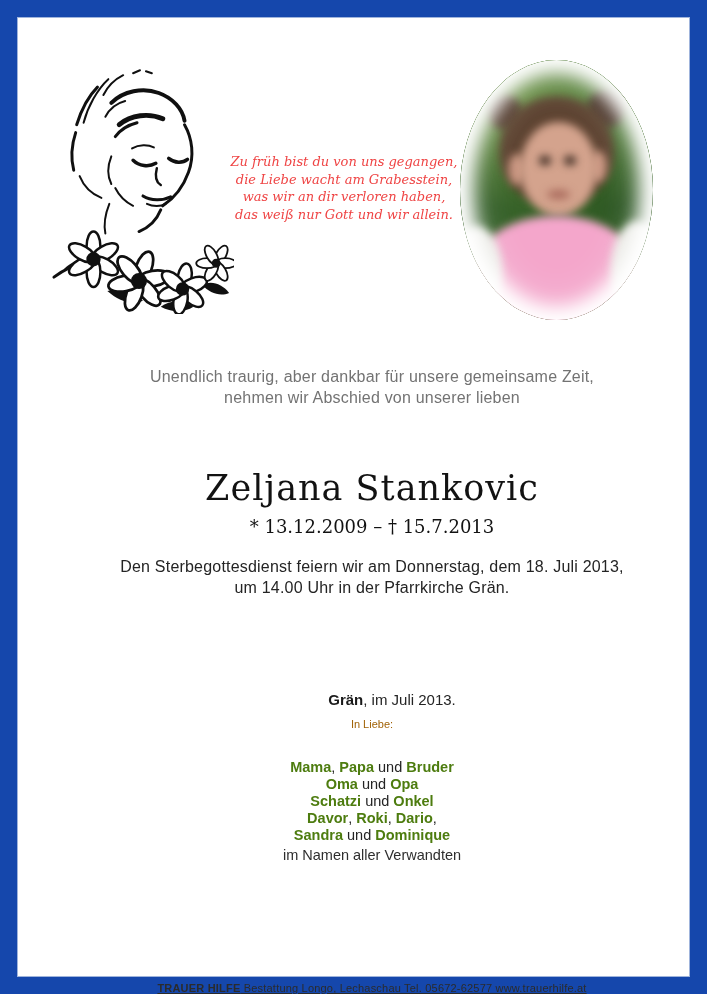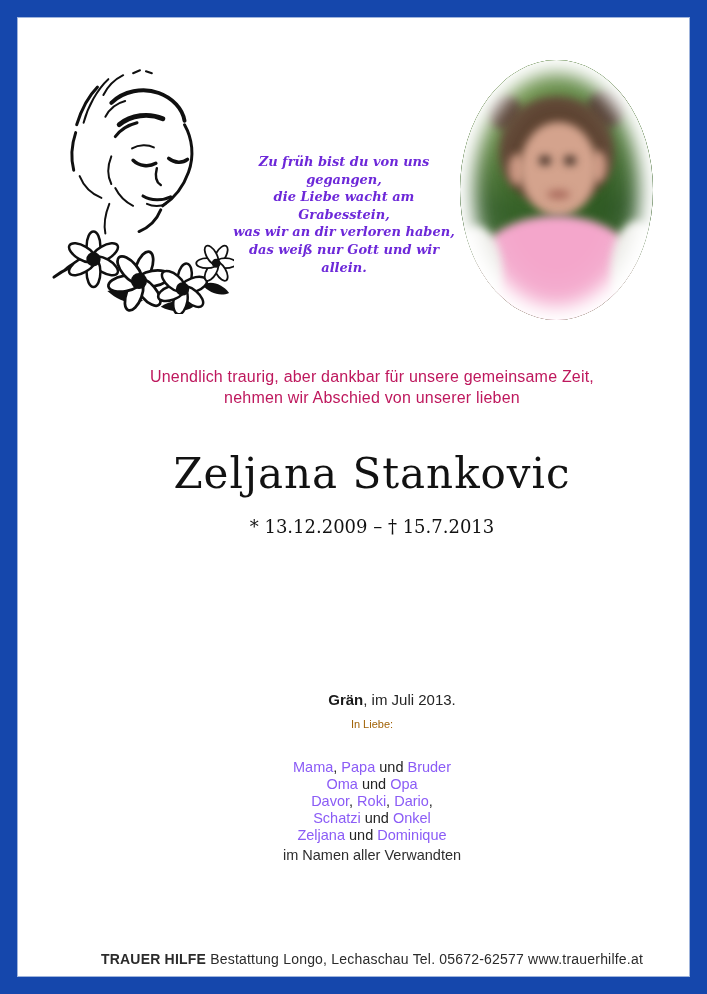--- a/index.html
+++ b/index.html
@@ -9,21 +9,21 @@
   }
   .frame{position:absolute;inset:0;border:17px solid var(--frame-blue,#1547ac);pointer-events:none;}
   .frame-inner{position:absolute;inset:17px;border:1px solid #9fb4dc;pointer-events:none;}
 
   
   .illustration{position:absolute;left:46px;top:64px;width:188px;height:250px;}
 
   
   .poem{
     position:absolute;left:228px;top:153px;width:232px;text-align:center;
-    font-family:"DejaVu Serif",serif;font-style:italic;font-size:13px;line-height:17.6px;color:#6d28d9;font-weight:bold;
+    font-family:"DejaVu Serif",serif;font-style:italic;font-size:13px;line-height:17.6px;color:#ef4444;
   }
 
   
   .photo{position:absolute;left:460px;top:60px;width:193px;height:260px;border-radius:50%;overflow:hidden;background:#3c6629;}
   .photo .layer{position:absolute;border-radius:50%;filter:blur(4px);}
   .ph-bg{inset:-10px;border-radius:0 !important;
     background:
       radial-gradient(circle at 28% 20%, #6d9447 0%, rgba(109,148,71,0) 38%),
       radial-gradient(circle at 78% 12%, #55813a 0%, rgba(85,129,58,0) 42%),
       radial-gradient(circle at 85% 55%, #27521f 0%, rgba(39,82,31,0) 50%),
@@ -39,32 +39,32 @@
   .ph-eye-r{left:54%;top:37%;width:6%;height:3.4%;background:#32231a;}
   .ph-mouth{left:45%;top:50%;width:12%;height:3.6%;background:#a96a5c;}
   .ph-shirt{left:6%;top:60%;width:88%;height:48%;background:#f4a6cb;border-radius:48% 48% 0 0 !important;}
   .ph-sleeve-l{left:-6%;top:64%;width:28%;height:34%;background:#e9e9e4;}
   .ph-sleeve-r{left:78%;top:62%;width:28%;height:36%;background:#e9e9e4;}
   .ph-vignette{position:absolute;inset:0;border-radius:50%;
     box-shadow:inset 0 0 18px 12px #ffffff, inset 0 0 40px 8px rgba(255,255,255,.55);}
 
   
   .col{position:absolute;left:37px;width:670px;text-align:center;}
-  .intro{top:366px;font-size:16px;line-height:21px;color:#be185d;letter-spacing:.2px;}
-  .name{top:448px;font-family:"DejaVu Serif",serif;font-size:42px;line-height:52px;color:#121212;letter-spacing:1px;}
+  .intro{top:366px;font-size:16px;line-height:21px;color:#737373;letter-spacing:.2px;}
+  .name{top:462px;font-family:"DejaVu Serif",serif;font-size:35px;line-height:52px;color:#121212;letter-spacing:1px;}
   .dates{top:516px;font-family:"DejaVu Serif",serif;font-size:18px;color:#121212;}
   .service{top:556px;font-size:16px;line-height:21px;color:#242424;letter-spacing:.2px;}
   .burial{top:612px;font-size:16px;line-height:21px;color:#242424;letter-spacing:.2px;}
   .place-date{top:691px;font-size:15px;color:#242424;}
   .in-love{top:718px;font-size:11px;color:#a16207;}
   .family{top:759px;font-size:14.5px;line-height:16.9px;color:#242424;}
-  .family b{font-weight:normal;color:#8b5cf6;}
+  .family b{font-weight:bold;color:#4d7c0f;}
   .place-date b{font-weight:bold;color:#1a1a1a;margin-left:40px;}
   .closing{top:847px;font-size:14.5px;color:#2e2e2e;}
-  .footer{top:951px;font-size:14px;color:#2b2b2b;letter-spacing:.2px;}
+  .footer{top:982px;font-size:11px;color:#2b2b2b;letter-spacing:.2px;text-decoration:underline;}
   .footer b{font-weight:bold;}
 </style>
 </head>
 <body>
 
 <div class="sheet">
 
   <div class="frame"></div>
   <div class="frame-inner"></div>
 
@@ -169,33 +169,37 @@
   </div>
 
   <div class="col intro">
     <div>Unendlich traurig, aber dankbar für unsere gemeinsame Zeit,</div>
     <div>nehmen wir Abschied von unserer lieben</div>
   </div>
 
   <div class="col name">Zeljana Stankovic</div>
   <div class="col dates">* 13.12.2009 – † 15.7.2013</div>
 
+  <div class="col service">
+    <div>Den Sterbegottesdienst feiern wir am Donnerstag, dem 18. Juli 2013,</div>
+    <div>um 14.00 Uhr in der Pfarrkirche Grän.</div>
+  </div>
 
   <div class="col burial">
   </div>
 
   <div class="col place-date"><b>Grän</b><span>, im Juli 2013.</span></div>
 
   <div class="col in-love">In Liebe:</div>
 
   <div class="col family">
     <div><b>Mama</b><span>, </span><b>Papa</b><span> und </span><b>Bruder</b></div>
     <div><b>Oma</b><span> und </span><b>Opa</b></div>
+    <div><b>Schatzi</b><span> und </span><b>Onkel</b></div>
     <div><b>Davor</b><span>, </span><b>Roki</b><span>, </span><b>Dario</b><span>,</span></div>
-    <div><b>Schatzi</b><span> und </span><b>Onkel</b></div>
-    <div><b>Zeljana</b><span> und </span><b>Dominique</b></div>
+    <div><b>Sandra</b><span> und </span><b>Dominique</b></div>
   </div>
 
   <div class="col closing">im Namen aller Verwandten</div>
 
   <div class="col footer"><b>TRAUER HILFE</b><span> Bestattung Longo, Lechaschau Tel. 05672-62577 www.trauerhilfe.at</span></div>
 
 </div>
 
 </body></html>

